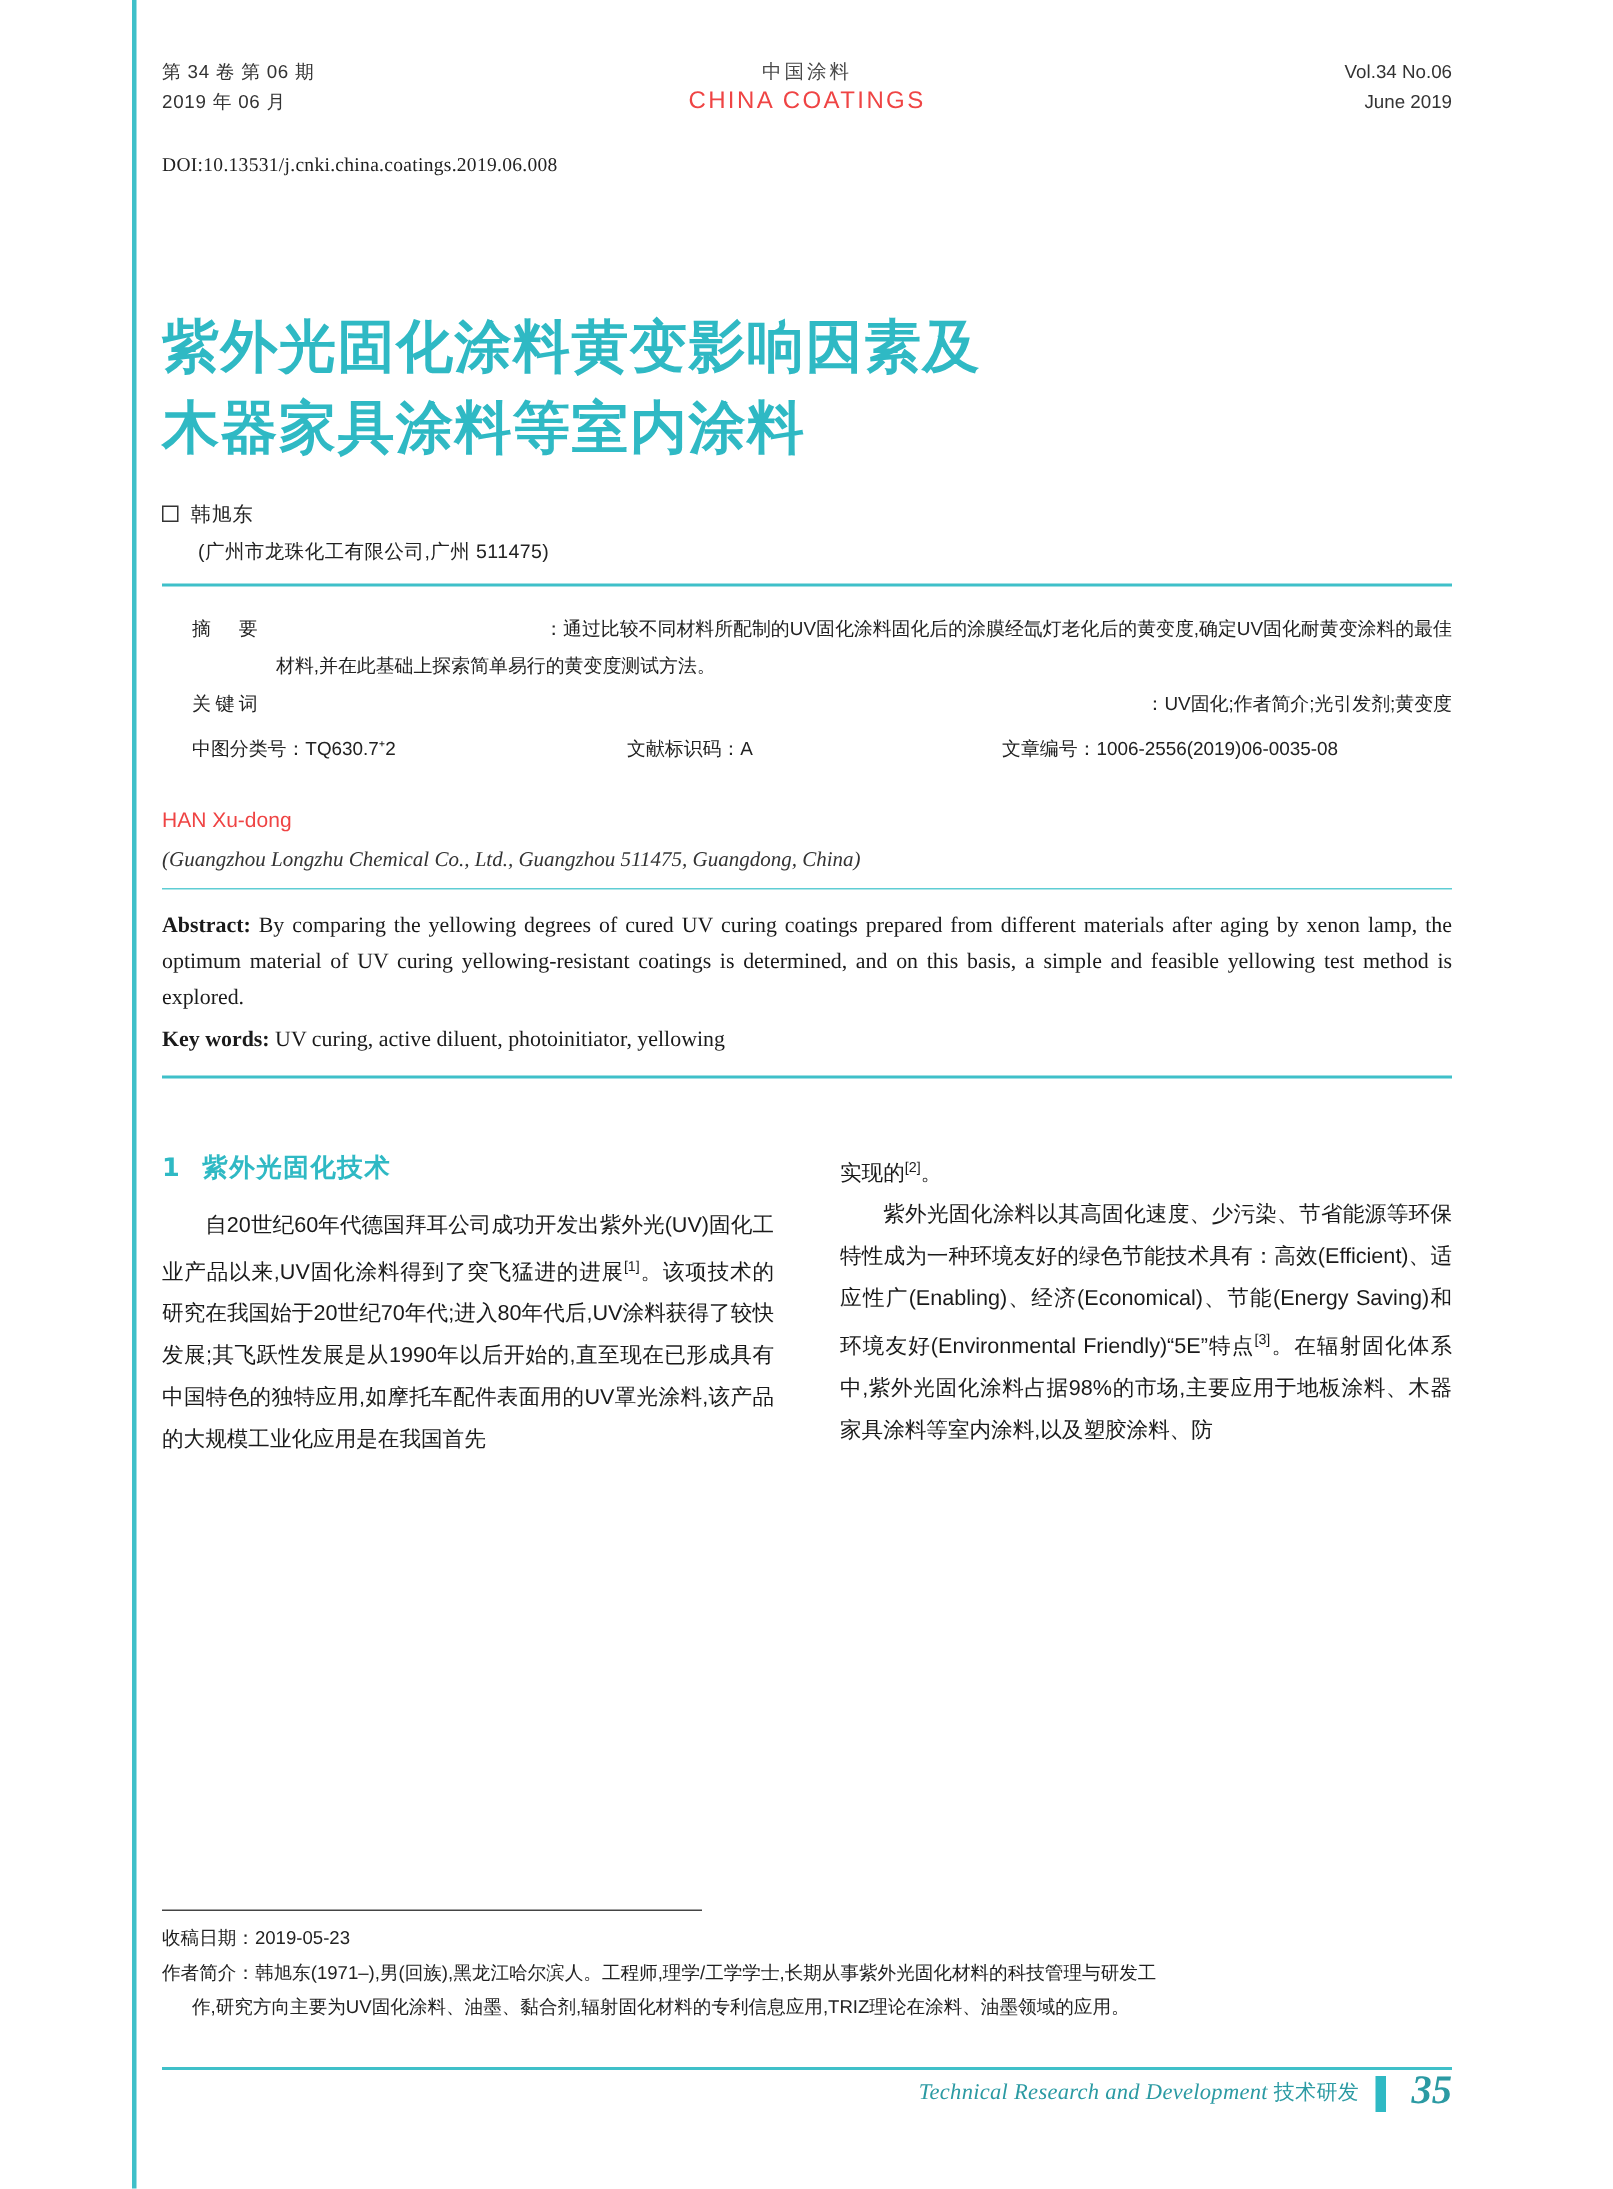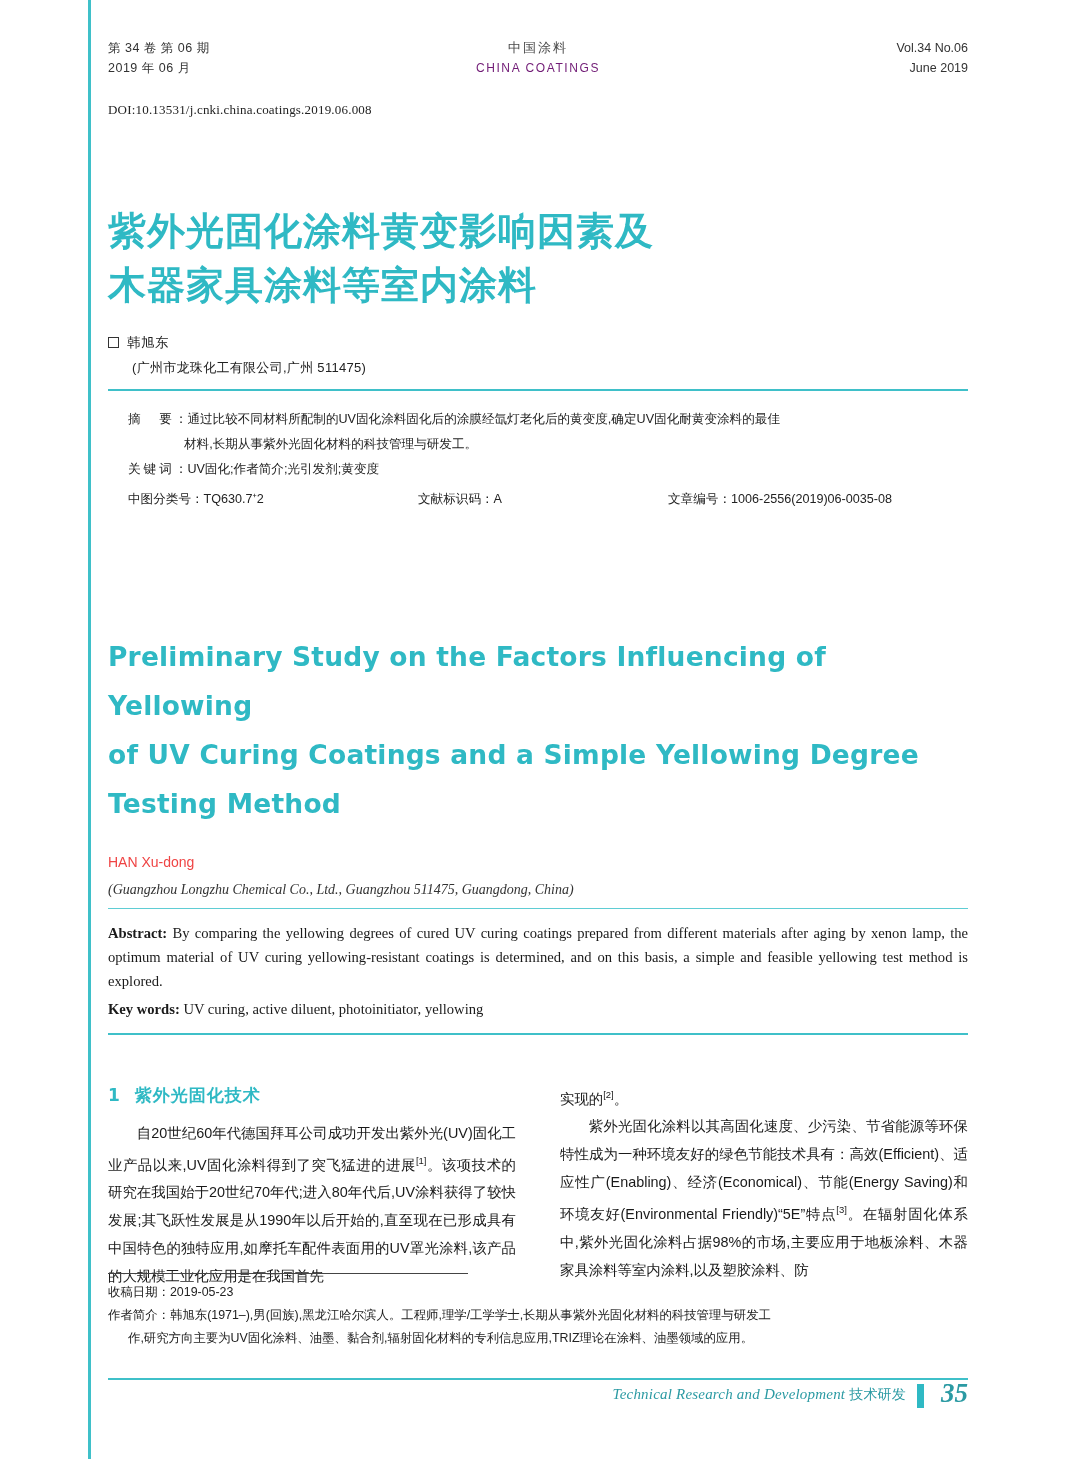--- a/index.html
+++ b/index.html
@@ -49,21 +49,21 @@
     font-family: "Liberation Sans", sans-serif;
     font-size: 12.5px;
     color: #333;
   }
   .hdr-left { position: absolute; left: 0; top: 0; line-height: 20px; letter-spacing: .5px;}
   .hdr-center {
     position: absolute; left: 50%; top: 0; transform: translateX(-50%);
     text-align: center; line-height: 20px; color: #4a4a4a;
   }
   .hdr-center .cn { font-size: 13px; letter-spacing: 2px; }
-  .hdr-center .en { font-size: 12px; letter-spacing: 1.6px; color: #701a75; }
+  .hdr-center .en { font-size: 16px; letter-spacing: 1.6px; color: #ef4444; }
   .hdr-right { position: absolute; right: 0; top: 0; text-align: right; line-height: 20px; }
 
   .doi {
     font-family: "Liberation Serif", serif;
     font-size: 13px;
     color: #222;
     margin-top: 2px;
     letter-spacing: .2px;
   }
 
@@ -113,21 +113,21 @@
   .abs-cn {
     margin-top: 16px;
     font-family: "Liberation Sans", sans-serif;
     font-size: 12.6px;
     line-height: 25px;
     color: #222;
     padding-left: 20px;
   }
   .abs-cn .row { display: flex; }
   .abs-cn .lbl { white-space: nowrap; letter-spacing: 3px; }
-  .abs-cn .txt { flex: 1; }
+  .abs-cn .txt { flex: 1; text-align: right; }
   .abs-cn .indent2 { padding-left: 56px; }
 
   .meta-row {
     margin-top: 4px;
     padding-left: 20px;
     font-family: "Liberation Sans", sans-serif;
     font-size: 12.6px;
     line-height: 26px;
     color: #222;
     position: relative;
@@ -318,38 +318,33 @@
     </div>
     <div class="affil-cn">(广州市龙珠化工有限公司,广州   511475)</div>
 
     <div class="rule-teal"></div>
 
     <div class="abs-cn">
       <div class="row">
         <span class="lbl">摘　要</span>
         <span class="txt">：通过比较不同材料所配制的UV固化涂料固化后的涂膜经氙灯老化后的黄变度,确定UV固化耐黄变涂料的最佳</span>
       </div>
-      <div class="indent2">材料,长期从事紫外光固化材料的科技管理与研发工。</div>
+      <div class="indent2">材料,并在此基础上探索简单易行的黄变度测试方法。</div>
       <div class="row">
         <span class="lbl">关键词</span>
         <span class="txt">：UV固化;作者简介;光引发剂;黄变度</span>
       </div>
     </div>
 
     <div class="meta-row">
       <span class="m1"><span>中图分类号</span><span>：TQ630.7⁺2</span></span>
       <span class="m2"><span>文献标识码</span><span>：A</span></span>
       <span class="m3"><span>文章编号</span><span>：1006-2556(2019)06-0035-08</span></span>
     </div>
 
-    <div class="title-en">
-      <div>Preliminary Study on the Factors Influencing of Yellowing</div>
-      <div>of UV Curing Coatings and a Simple Yellowing Degree</div>
-      <div>Testing Method</div>
-    </div>
 
     <div class="author-en">HAN Xu-dong</div>
     <div class="affil-en">(Guangzhou Longzhu Chemical Co., Ltd., Guangzhou 511475, Guangdong, China)</div>
 
     <div class="rule-en"></div>
 
     <div class="abs-en">
       <b>Abstract:</b><span> By comparing the yellowing degrees of cured UV curing coatings prepared from different materials after aging by xenon lamp, the optimum material of UV curing yellowing-resistant coatings is determined, and on this basis, a simple and feasible yellowing test method is explored.</span>
     </div>
     <div class="kw-en">

